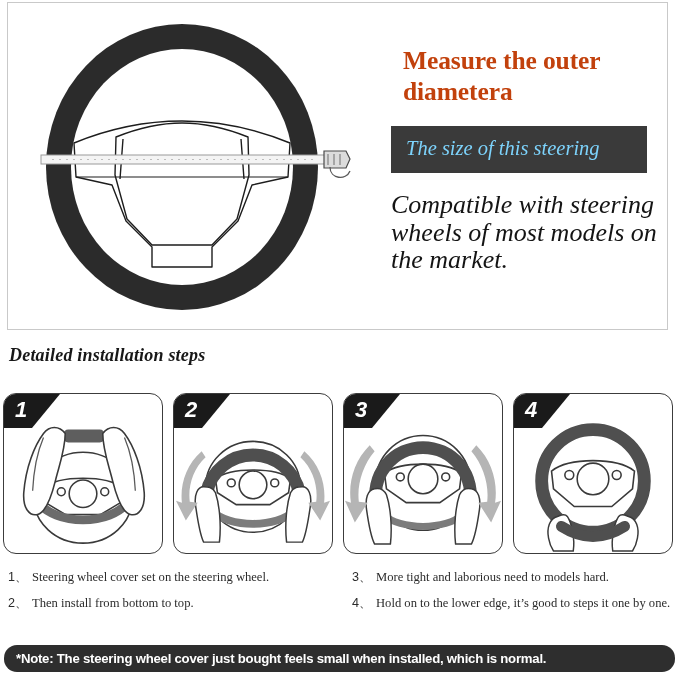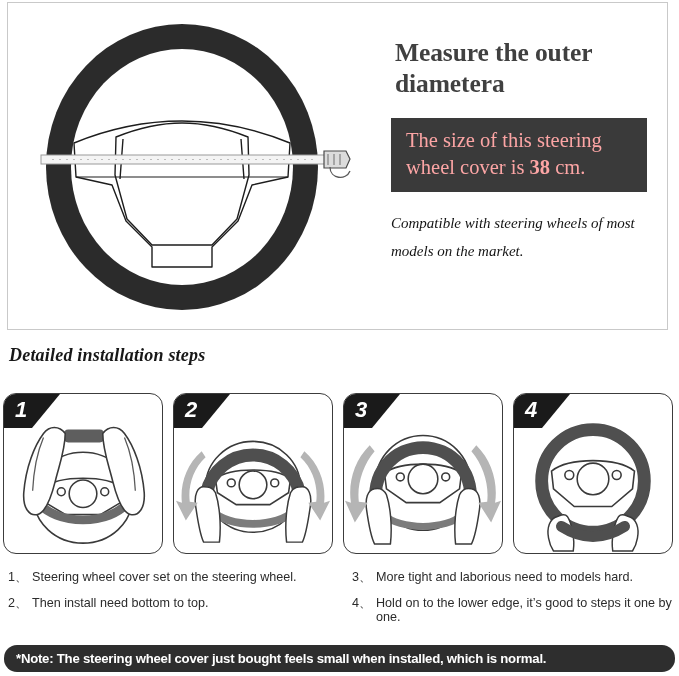--- a/index.html
+++ b/index.html
@@ -35,45 +35,46 @@
     left: 383px; top: 30px;
     width: 272px;
   }
 
   .head-line {
     font-family: "Liberation Serif", serif;
     font-weight: bold;
     font-size: 25.5px;
     line-height: 31px;
     letter-spacing: -0.1px;
-    color: #404040;
-    margin: 4px;
+    color: #c2410c;
+    margin: 12px;
   }
 
   #size-callout {
     margin-top: 19px;
     background: #3a3a3a;
     padding: 9px 14px 11px 15px;
     width: 256px;
     box-sizing: border-box;
   }
   .callout-line {
     font-family: "Liberation Serif", serif;
     font-size: 20.5px;
     line-height: 27px;
-    color: #fca5a5;
+    color: #7dd3fc;
     white-space: nowrap;
+    font-style: italic;
   }
   .callout-line b { font-weight: bold; }
 
   #compat-text {
     margin-top: 18px;
     font-family: "Liberation Serif", serif;
     font-style: italic;
-    font-size: 15px;
+    font-size: 26px;
     line-height: 27.5px;
     color: #141414;
   }
 
   
   #section-title {
     position: absolute;
     left: 9px; top: 345px;
     font-family: "Liberation Serif", serif;
     font-style: italic;
@@ -136,21 +137,21 @@
 
   .instr-item {
     display: flex;
     margin-bottom: 12px;
   }
   .instr-idx {
     width: 24px;
     flex: 0 0 24px;
     color: #2b2b2b;
   }
-  .instr-txt { flex: 1 1 auto; }
+  .instr-txt { flex: 1 1 auto; font-family: Liberation Serif, serif; }
 
   
   #note-bar {
     position: absolute;
     left: 4px; top: 645px;
     width: 671px; height: 27px;
     background: #2e2e2e;
     border-radius: 13px;
     box-sizing: border-box;
     display: flex;
@@ -198,21 +199,20 @@
         <path d="M314 158 C314 170 330 172 334 162" fill="none" stroke="#5a5a5a" stroke-width="1.3"></path>
       </g>
     </svg>
   </div>
 
   <div id="right-copy">
     <div class="head-line">Measure the outer diametera</div>
 
     <div id="size-callout">
       <div class="callout-line">The size of this steering</div>
-      <div class="callout-line"><span>wheel cover is </span><b>38</b><span> cm.</span></div>
     </div>
 
     <div id="compat-text">Compatible with steering wheels of most models on the market.</div>
   </div>
 </div>
 
 <div id="section-title">Detailed installation steps</div>
 
 <div id="steps-row">
 
@@ -341,21 +341,21 @@
   </div>
 </div>
 
 <div id="instr-left" class="instr-col">
   <div class="instr-item">
     <span class="instr-idx">1、</span>
     <span class="instr-txt">Steering wheel cover set on the steering wheel.</span>
   </div>
   <div class="instr-item">
     <span class="instr-idx">2、</span>
-    <span class="instr-txt">Then install need bottom to top.</span>
+    <span class="instr-txt">Then install from bottom to top.</span>
   </div>
 </div>
 
 <div id="instr-right" class="instr-col">
   <div class="instr-item">
     <span class="instr-idx">3、</span>
     <span class="instr-txt">More tight and laborious need to models hard.</span>
   </div>
   <div class="instr-item">
     <span class="instr-idx">4、</span>

